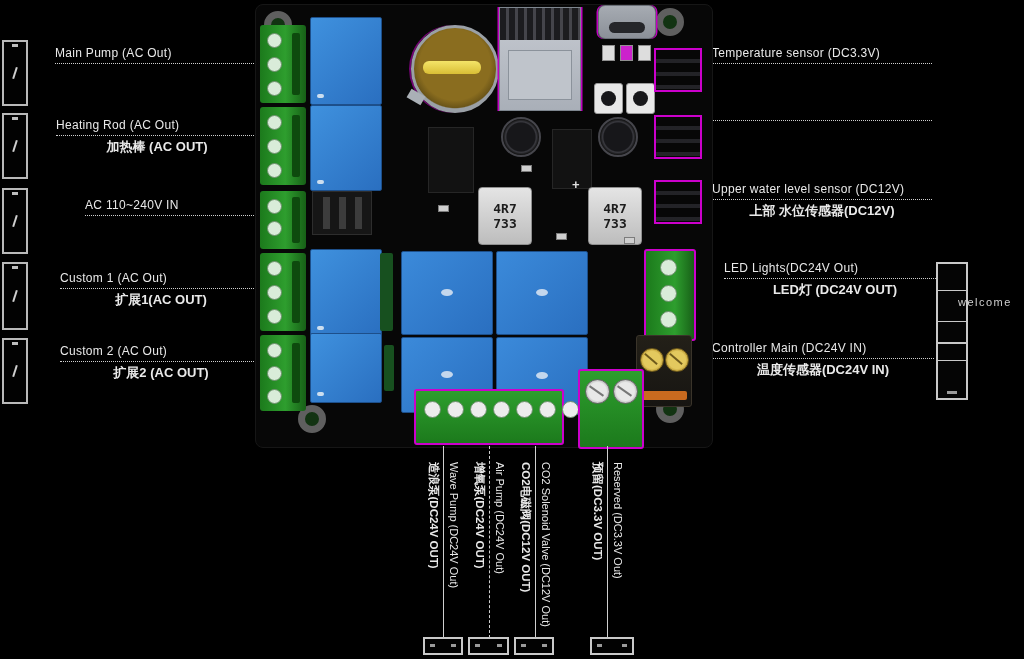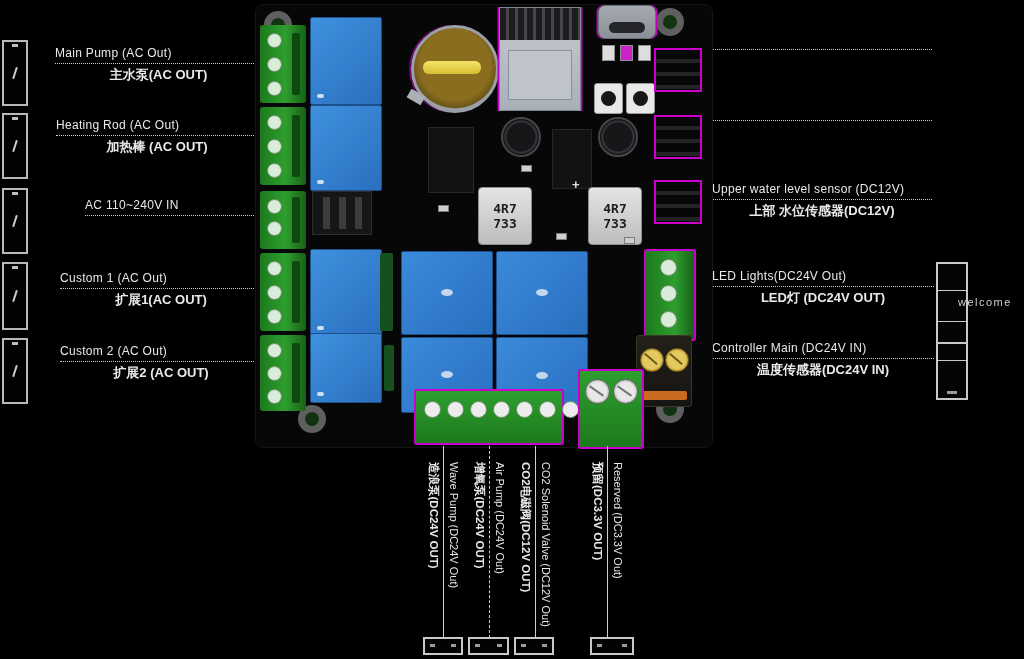--- a/index.html
+++ b/index.html
@@ -111,21 +111,20 @@
     <span class="stroke"></span>
   </div>
 <div class="dev-box" style="top:338px;height:62px;">
     <span class="pin"></span>
     <span class="stroke"></span>
   </div>
 
 <div class="co" style="left:55px;top:46px;width:207px;">
   <div class="en">Main Pump (AC Out)</div>
   <div class="ln"></div>
-  <div class="zh">主水泵(AC OUT)</div>
 </div>
 <div class="co" style="left:56px;top:118px;width:202px;">
   <div class="en">Heating Rod (AC Out)</div>
   <div class="ln"></div>
   <div class="zh">加热棒 (AC OUT)</div>
 </div>
 <div class="co" style="left:85px;top:198px;width:177px;">
   <div class="en">AC 110~240V IN</div>
   <div class="ln"></div>
 </div>
@@ -134,31 +133,32 @@
   <div class="ln"></div>
   <div class="zh">扩展1(AC OUT)</div>
 </div>
 <div class="co" style="left:60px;top:344px;width:202px;">
   <div class="en">Custom 2 (AC Out)</div>
   <div class="ln"></div>
   <div class="zh">扩展2 (AC OUT)</div>
 </div>
 
 <div class="co" style="left:712px;top:46px;width:220px;">
+  <div class="en">Temperature sensor (DC3.3V)</div>
   <div class="ln"></div>
 </div>
 <div class="co" style="left:712px;top:117px;width:220px;">
   <div class="ln"></div>
 </div>
 <div class="co" style="left:712px;top:182px;width:220px;">
   <div class="en">Upper water level sensor (DC12V)</div>
   <div class="ln"></div>
   <div class="zh">上部 水位传感器(DC12V)</div>
 </div>
-<div class="co" style="left:712px;top:269px;width:222px;">
+<div class="co" style="left:712px;top:261px;width:222px;padding-left:12px;">
   <div class="en">LED Lights(DC24V Out)</div>
   <div class="ln"></div>
   <div class="zh">LED灯 (DC24V OUT)</div>
 </div>
 <div class="co" style="left:712px;top:341px;width:222px;">
   <div class="en">Controller Main (DC24V IN)</div>
   <div class="ln"></div>
   <div class="zh">温度传感器(DC24V IN)</div>
 </div>
 

